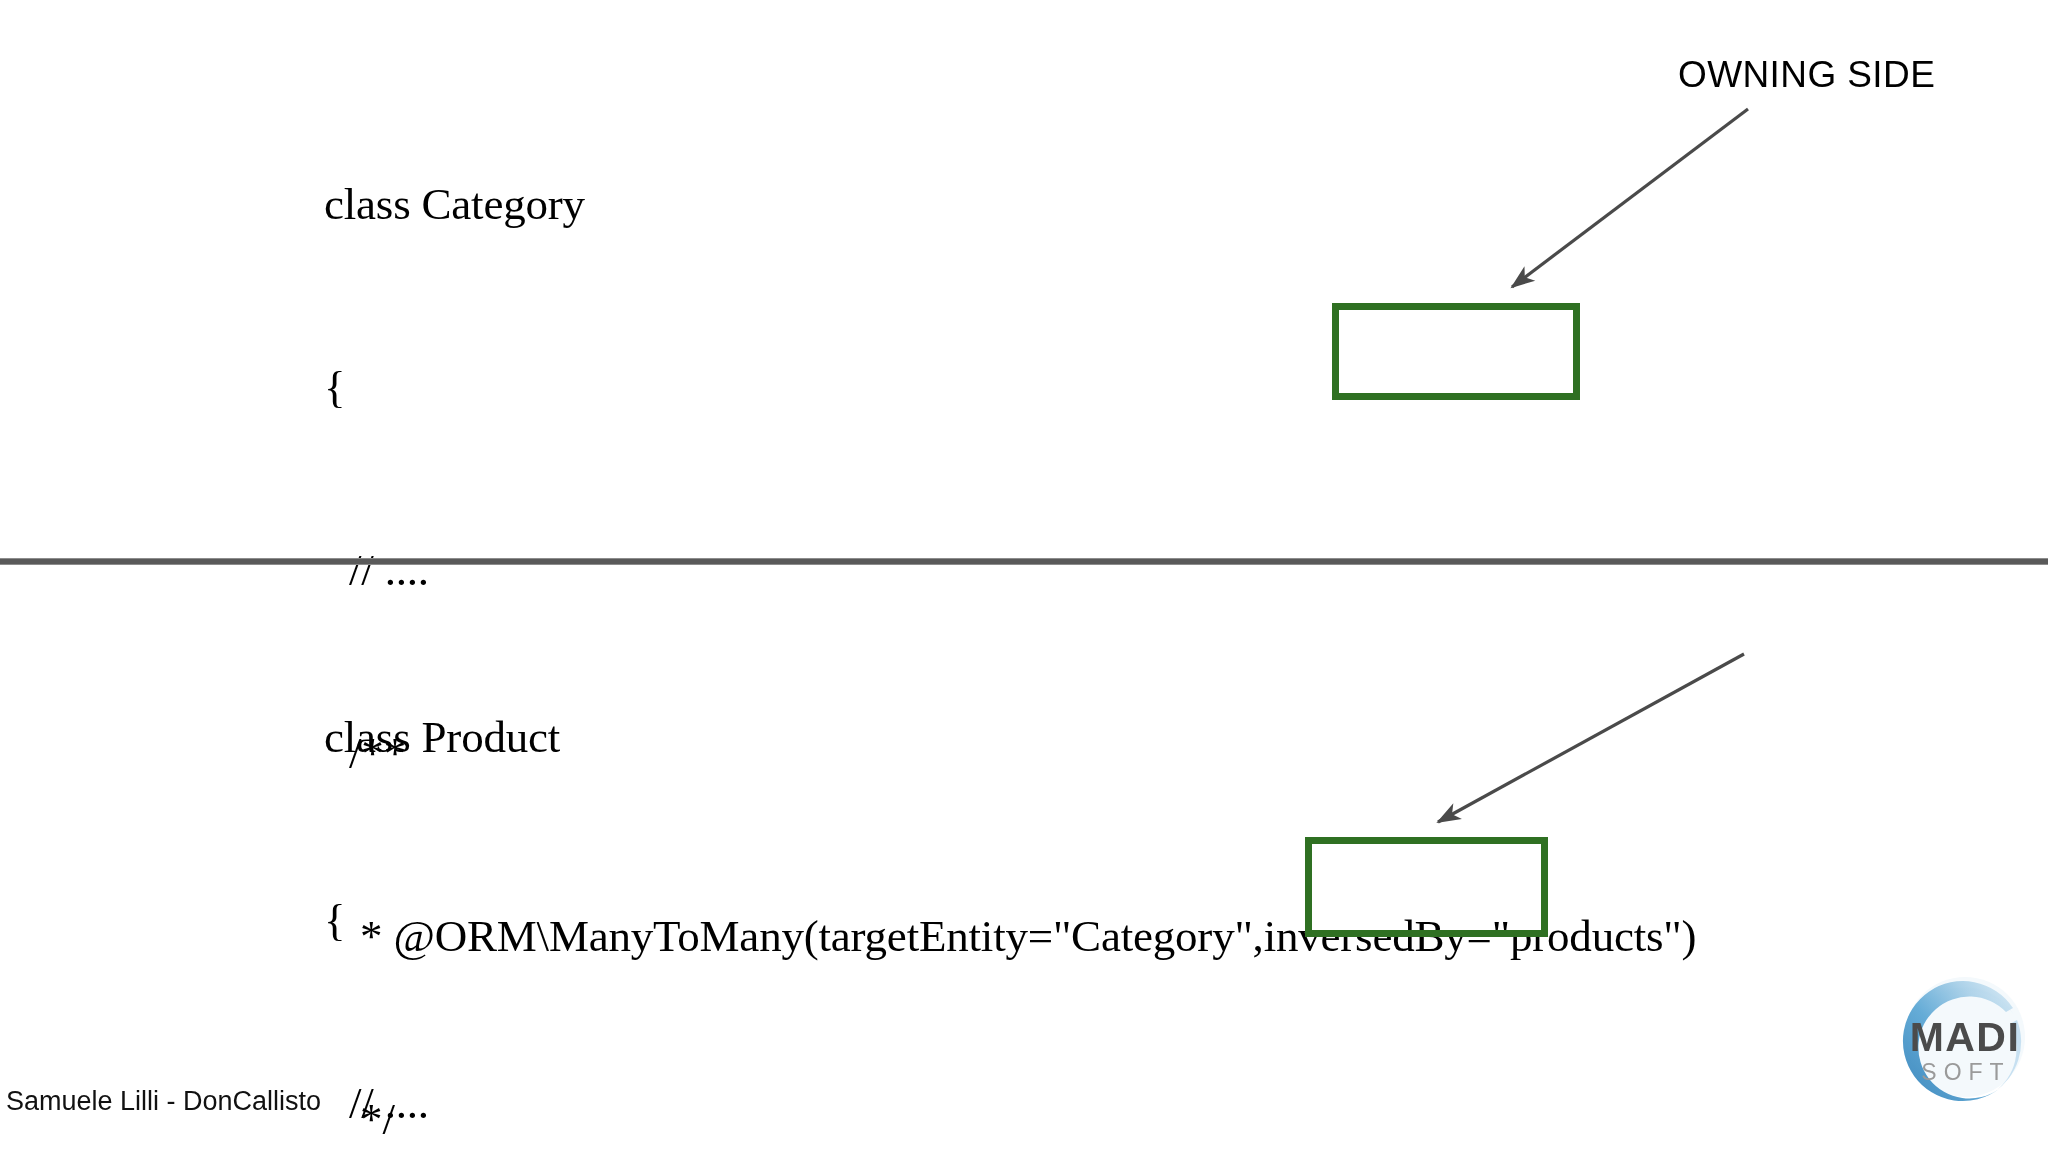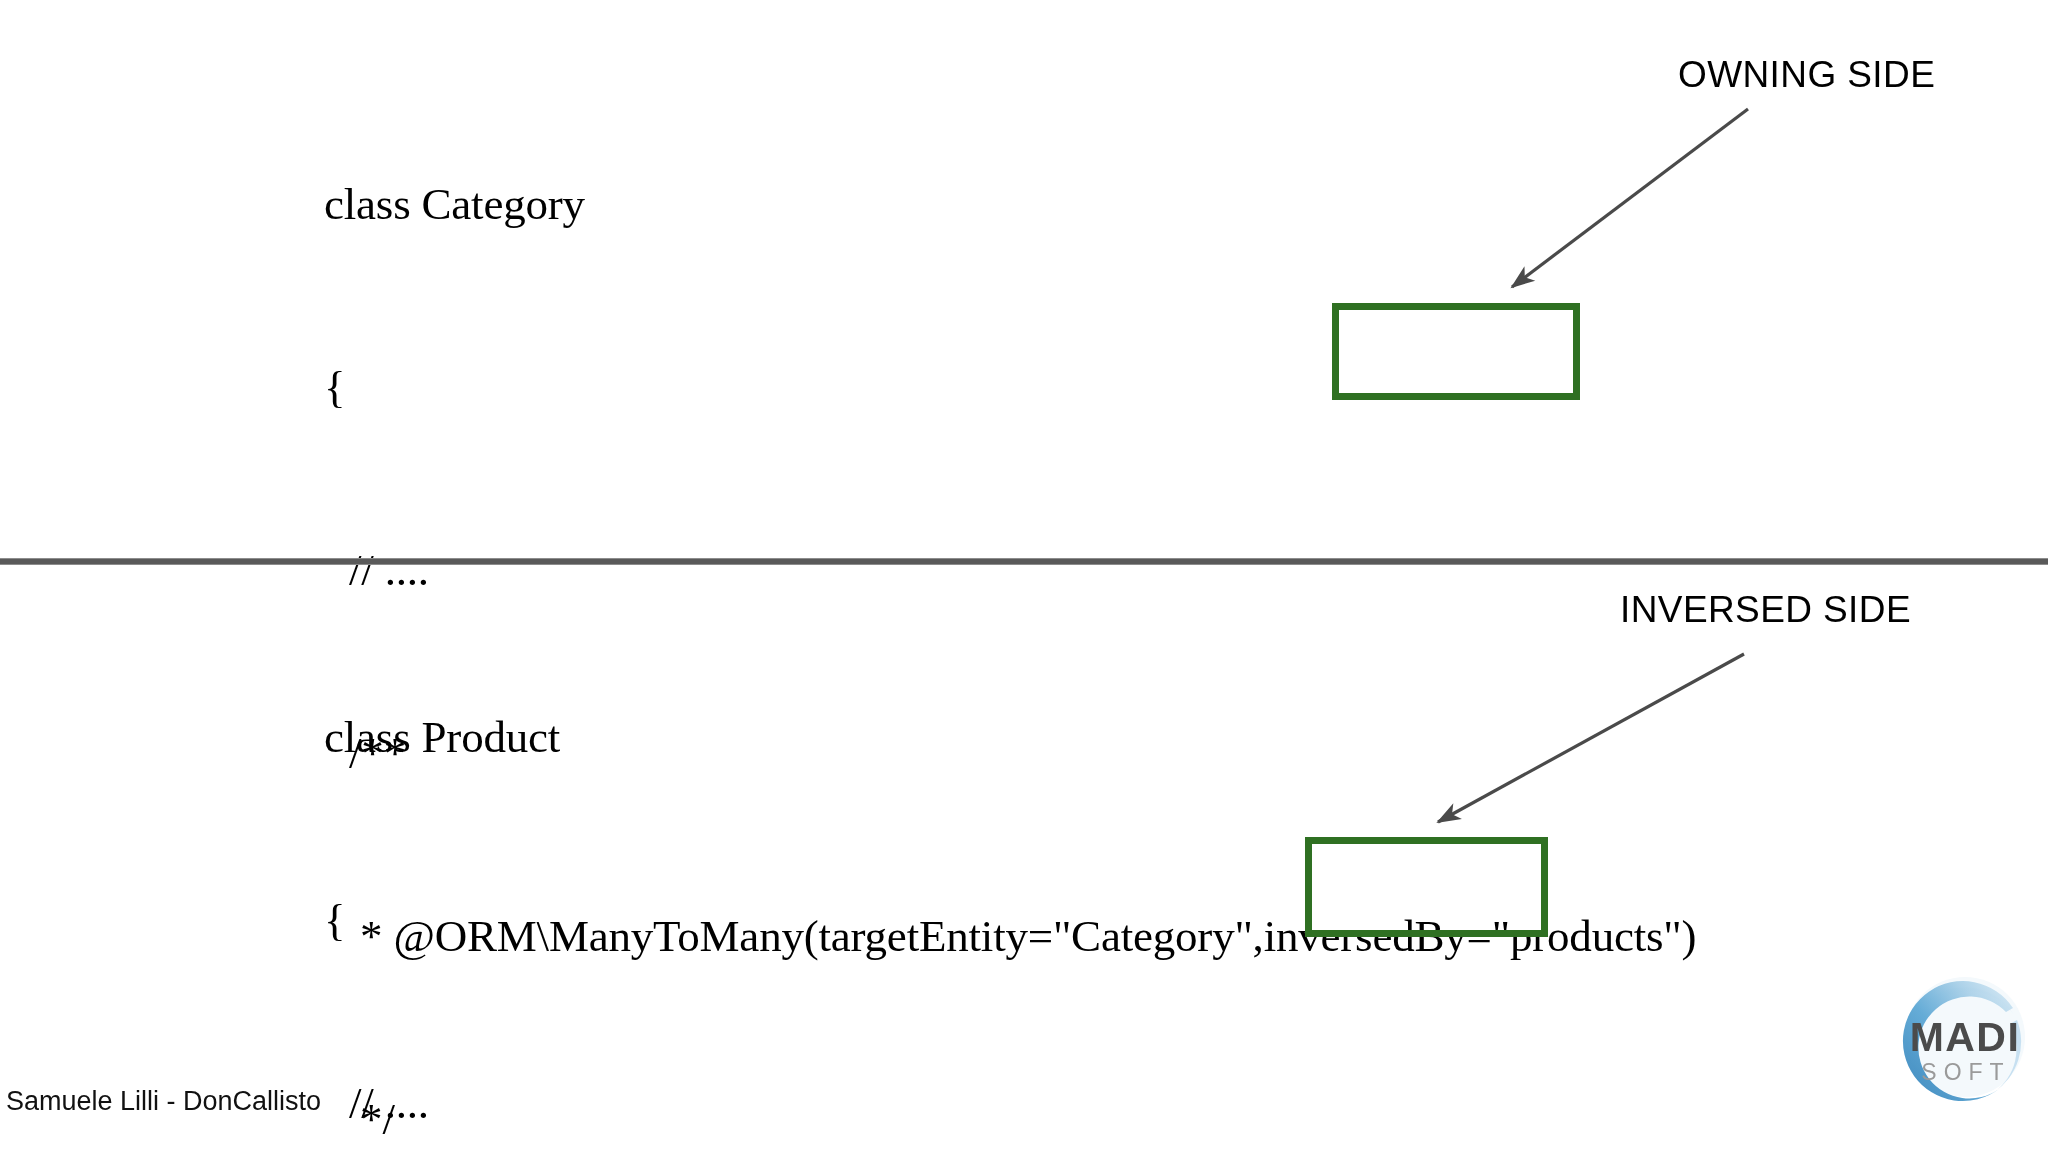--- a/index.html
+++ b/index.html
@@ -154,21 +154,20 @@
     <span class="code-line">{</span>
     <span class="code-line indent-1"> // ....</span>
     
     
     
     
   </div>
 
   <div id="box-mappedby" class="highlight-box"></div>
 
-  <div id="label-inversed" class="callout-label">INVERSED SIDE</div>
 
   <svg id="arrow-inversed" class="arrow-svg" viewBox="0 0 340 200">
     <defs>
       <marker id="ah2" markerWidth="9" markerHeight="9" refX="7.4" refY="3.2" orient="auto" markerUnits="strokeWidth">
         <path d="M8,3.2 L0.4,6 L2.4,3.2 L0.4,0.4 Z" fill="#4a4a4a"></path>
       </marker>
     </defs>
     <line x1="324" y1="14" x2="18" y2="182" stroke="#4a4a4a" stroke-width="3.2" marker-end="url(#ah2)"></line>
   </svg>
 

